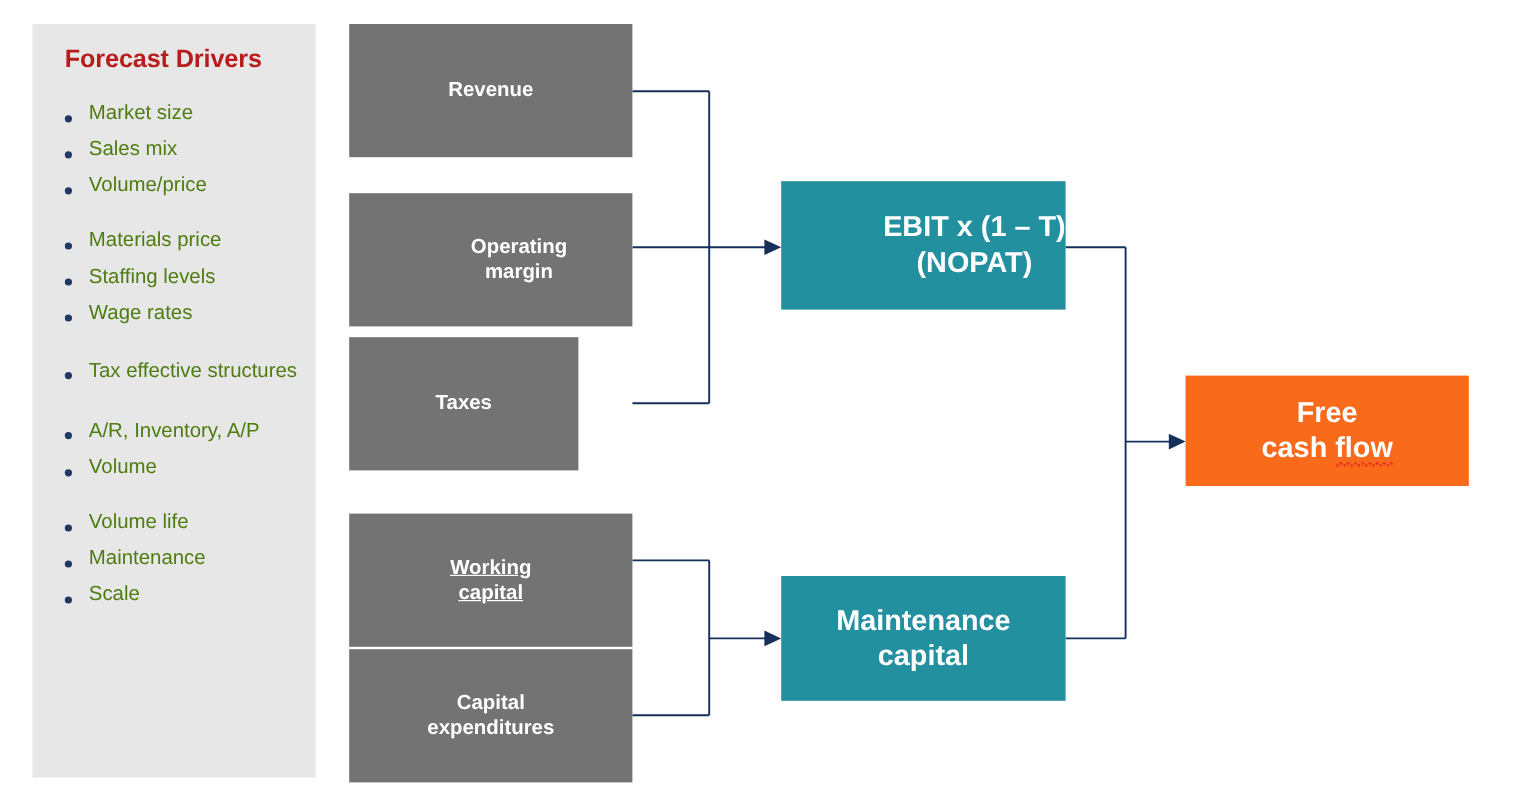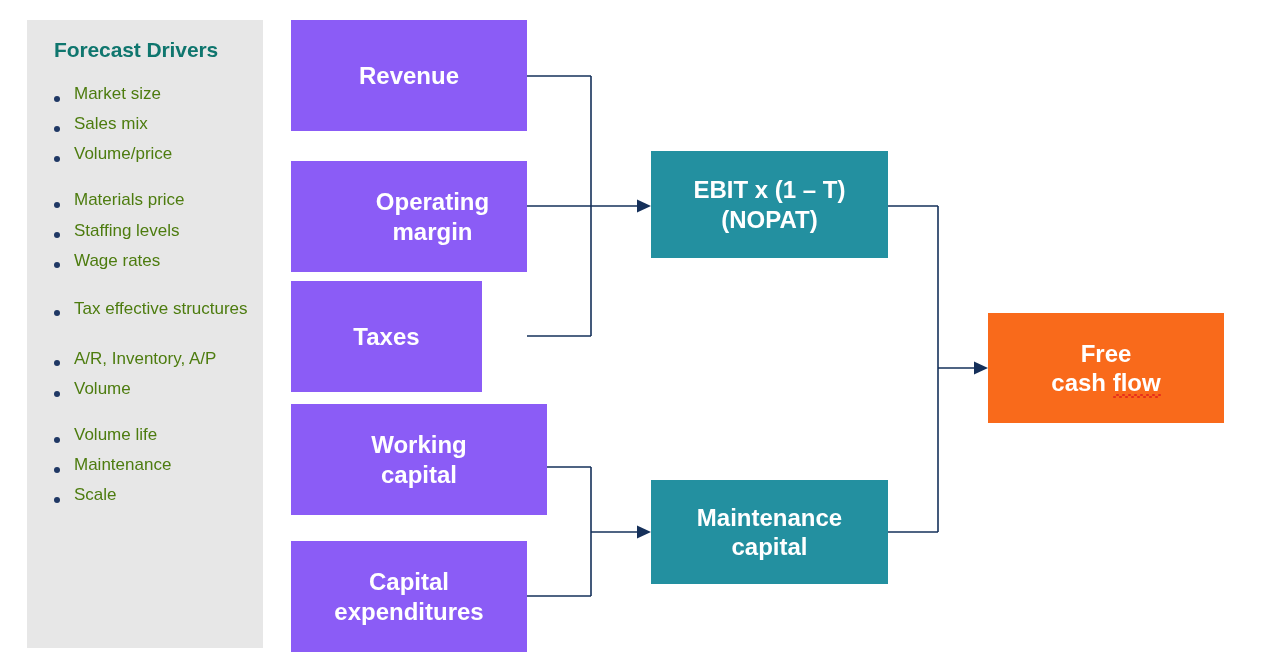--- a/index.html
+++ b/index.html
@@ -22,21 +22,21 @@
     top: 20px;
     width: 236px;
     height: 628px;
     background: #e7e7e7;
     box-sizing: border-box;
     padding: 12px 14px 0 14px;
   }
   #sidebar-title {
     font-size: 21px;
     font-weight: bold;
-    color: #0f766e;
+    color: #b91c1c;
     letter-spacing: -0.1px;
     margin: 6px 0 0 13px;
   }
   .bullet-group {
     margin-top: 20px;
     margin-left: 13px;
   }
   .bullet-group.g2 { margin-top: 22px; }
   .bullet-group.g3 { margin-top: 24px; }
   .bullet-group.g4 { margin-top: 26px; }
@@ -64,21 +64,21 @@
     position: absolute;
     display: flex;
     align-items: center;
     justify-content: center;
     text-align: center;
     color: #ffffff;
     font-weight: bold;
     box-sizing: border-box;
     line-height: 1.22;
   }
-  .node.navy   { background: #8b5cf6; font-size: 24px; }
+  .node.navy   { background: #737373; font-size: 17px; }
   .node.teal   { background: #2390a0; font-size: 24px; }
   .node.orange { background: #f96a1b; font-size: 24px; }
   .node.nopat  { font-family: "Liberation Sans", sans-serif; }
 
   .spell-error {
     text-decoration: none;
     position: relative;
   }
   .spell-error::after {
     content: "";
@@ -207,46 +207,46 @@
   <span>
     <span>Operating</span><br>
     <span>margin</span>
   </span>
 </div>
 
 <div class="node navy" style="left:291px; top:281px; width:191px; height:111px;">
   <span>Taxes</span>
 </div>
 
-<div class="node navy" style="left:291px; top:404px; width:256px; height:111px;">
+<div class="node navy" style="left:291px; top:428px; width:236px; height:111px;text-decoration:underline;">
   <span>
     <span>Working</span><br>
     <span>capital</span>
   </span>
 </div>
 
 <div class="node navy" style="left:291px; top:541px; width:236px; height:111px;">
   <span>
     <span>Capital</span><br>
     <span>expenditures</span>
   </span>
 </div>
 
-<div class="node teal nopat" style="left:651px; top:151px; width:237px; height:107px;">
+<div class="node teal nopat" style="left:651px; top:151px; width:237px; height:107px;justify-content:flex-end;">
   <span>
     <span>EBIT x (1 – T)</span><br>
     <span>(NOPAT)</span>
   </span>
 </div>
 
 <div class="node teal" style="left:651px; top:480px; width:237px; height:104px;">
   <span>
     <span>Maintenance</span><br>
     <span>capital</span>
   </span>
 </div>
 
-<div class="node orange" style="left:988px; top:313px; width:236px; height:110px;">
+<div class="node orange" style="left:988px; top:313px; width:236px; height:92px;">
   <span>
     <span>Free</span><br>
     <span>cash </span><span class="spell-error">flow</span>
   </span>
 </div>
 
 </body></html>

